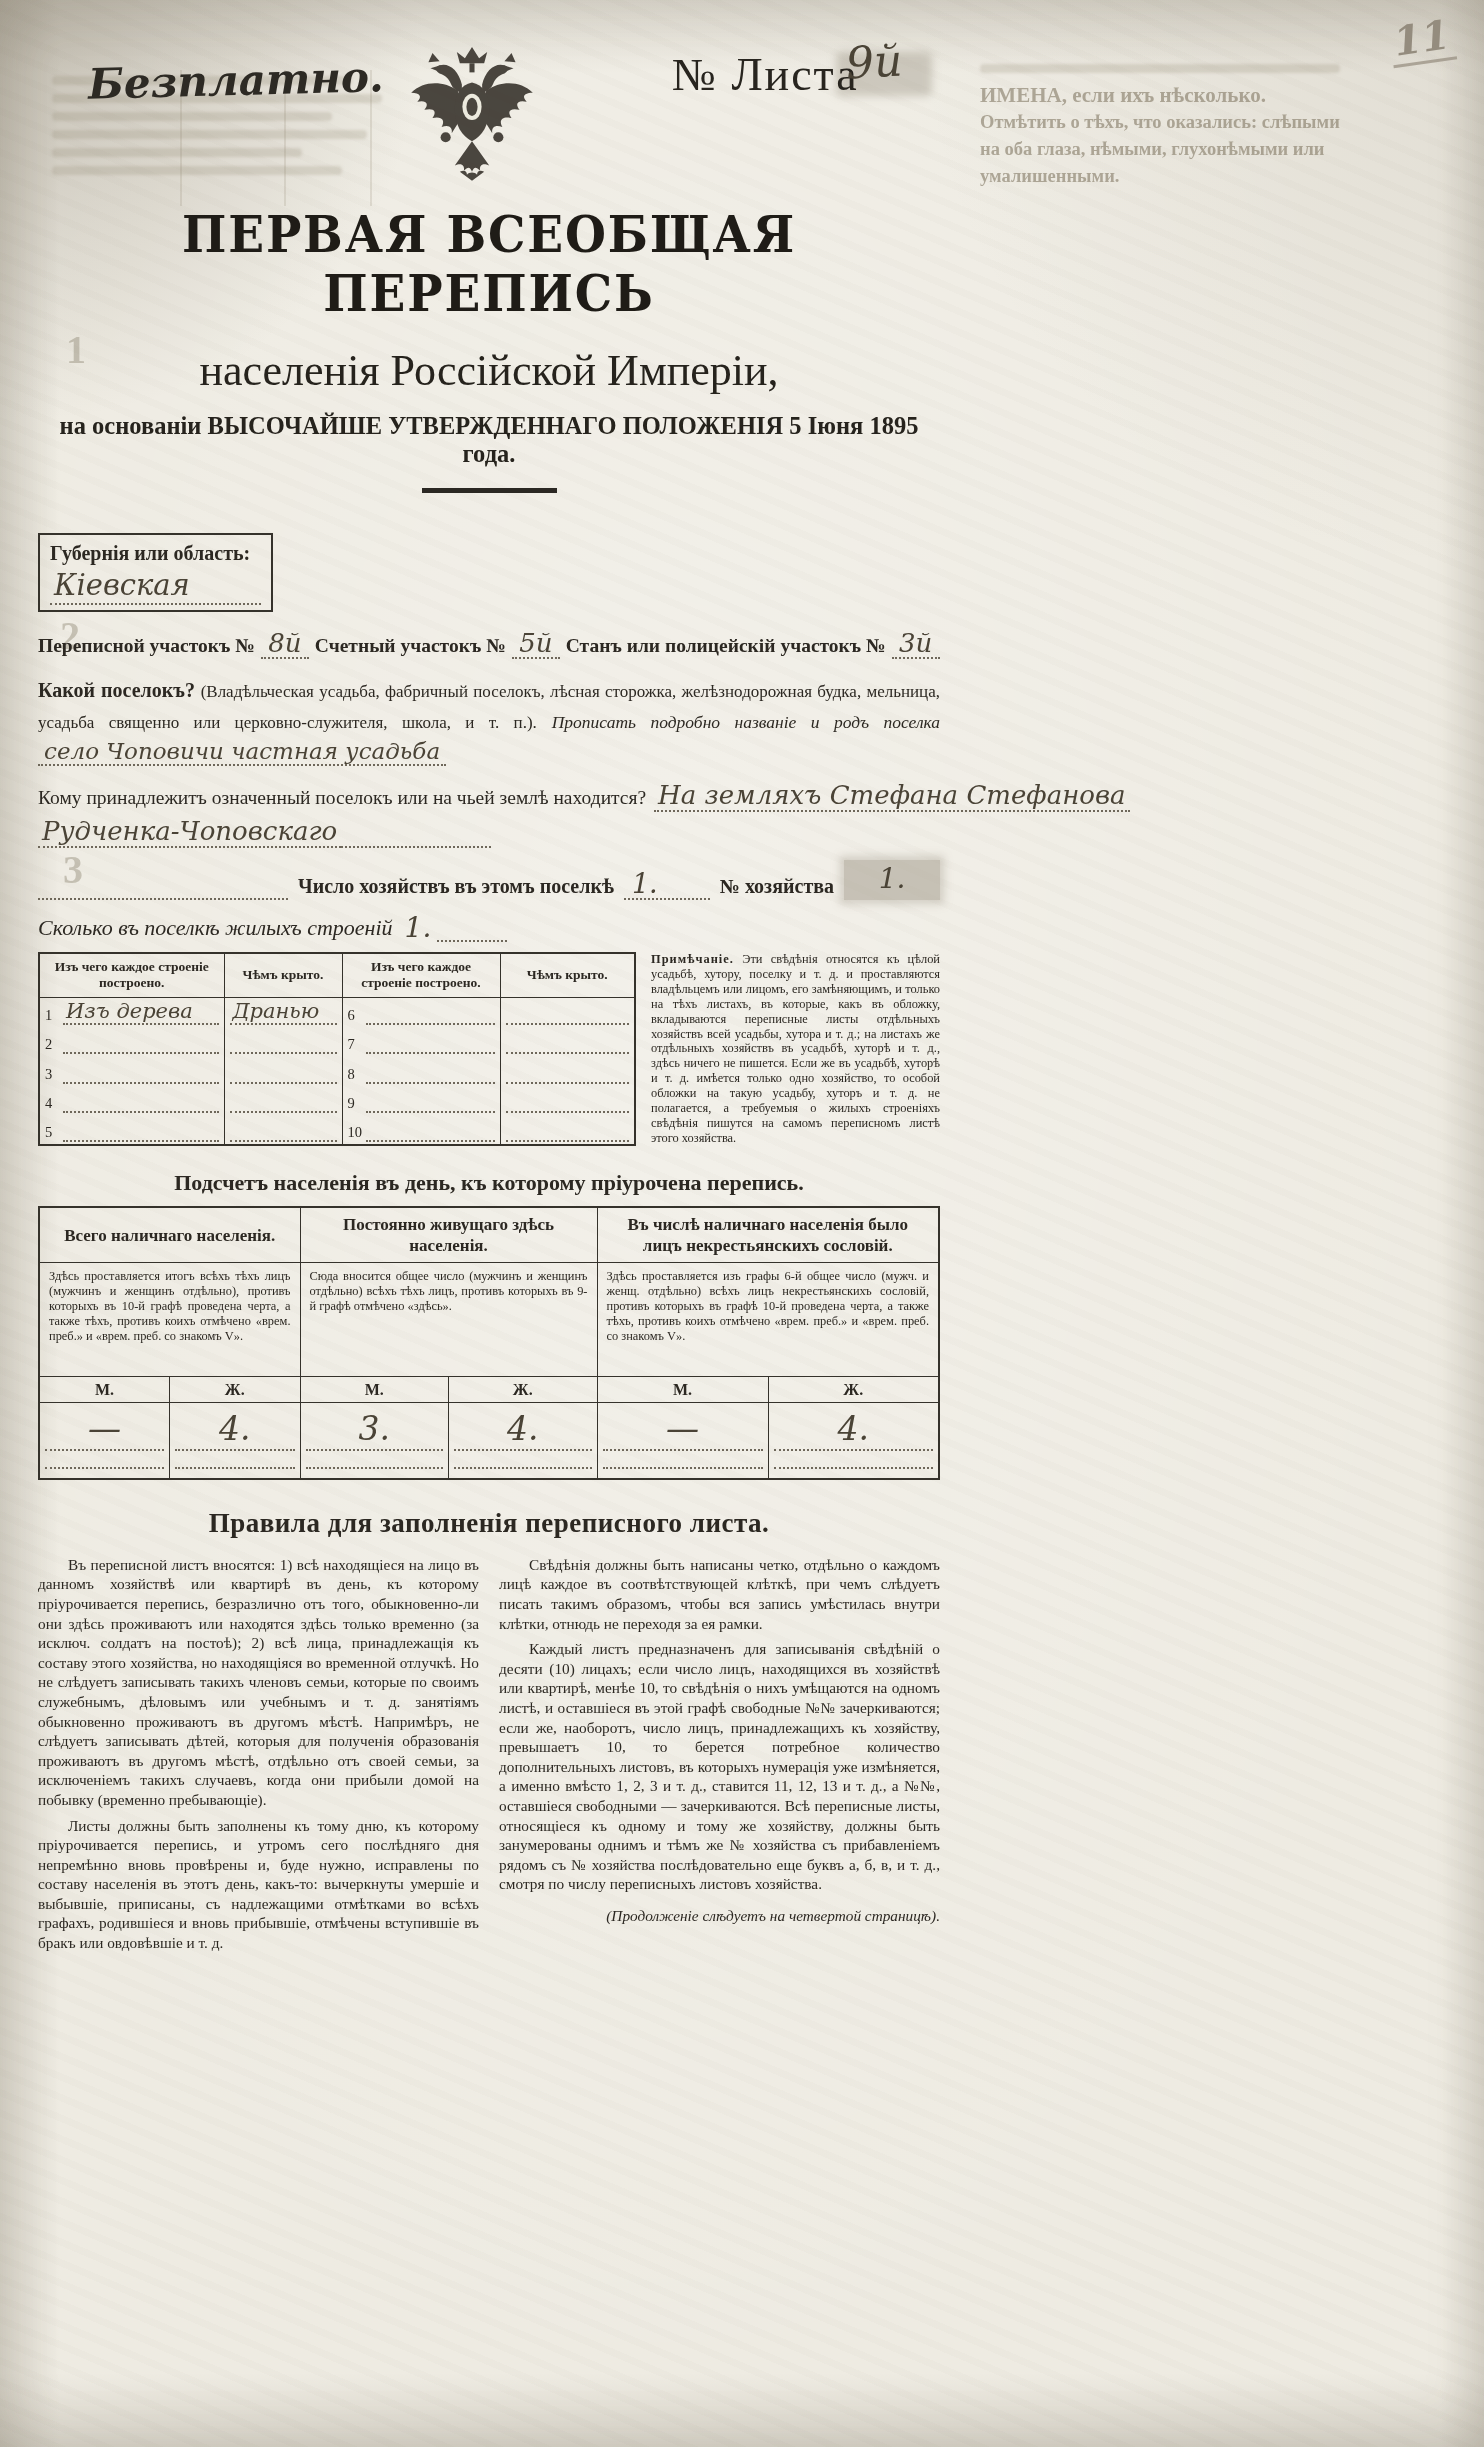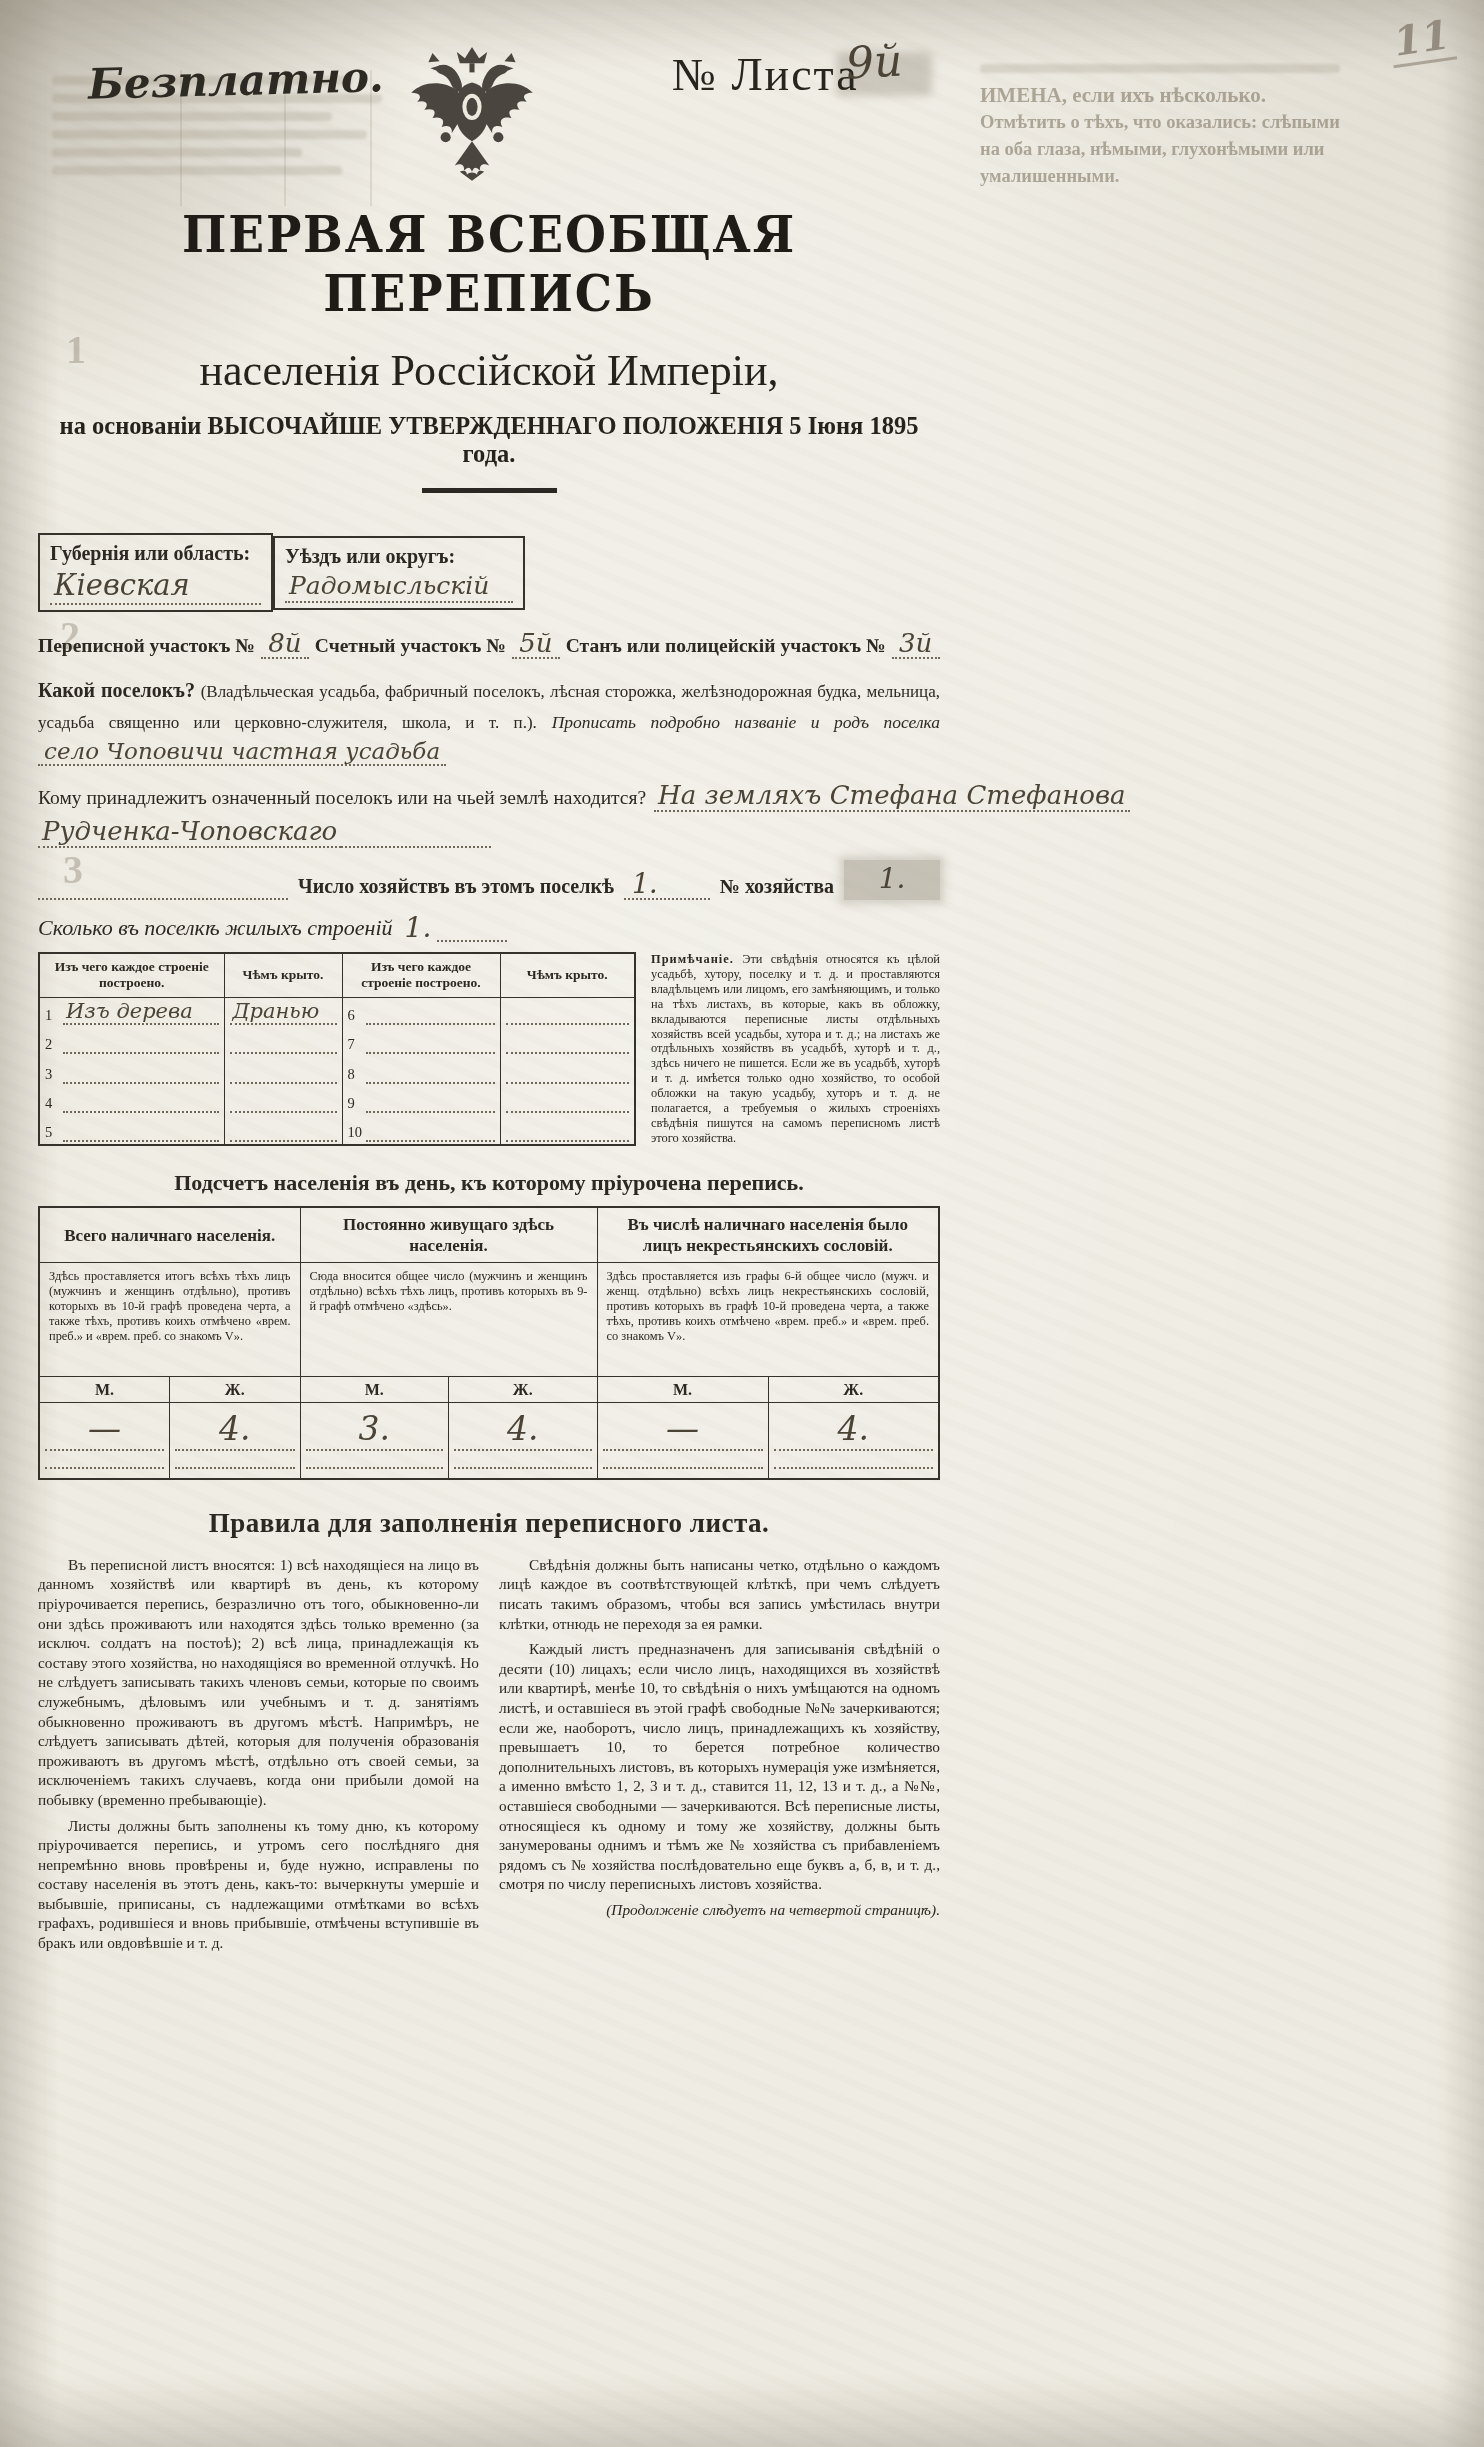--- a/index.html
+++ b/index.html
@@ -143,21 +143,21 @@
   .pv { position: absolute; left: 0; right: 0; top: 6px; text-align: center; font-size: 33px; }
 
   .sig-row { margin-top: 22px; display: flex; align-items: flex-end; padding-left: 312px; }
   .sig-label { font-size: 20px; white-space: nowrap; line-height: 28px; }
   .sig-val { flex: 1; font-size: 28px; line-height: 29px; margin-left: 12px; padding: 0 6px 1px; white-space: nowrap; }
 
   .rules-title { margin-top: 28px; text-align: center; font-size: 27px; font-weight: 700; letter-spacing: 0.5px; }
   .rules-cols { margin-top: 16px; display: flex; gap: 20px; }
   .r-col { flex: 1; font-size: 15.3px; line-height: 19.6px; text-align: justify; }
   .r-col p { margin-bottom: 6px; text-indent: 30px; }
-  .r-footer { text-align: right; font-style: italic; text-indent: 0 !important; margin-top: 6px; }
+  .r-footer { text-align: right; font-style: italic; text-indent: 0 !important; margin-top: 12px; }
 </style>
 </head>
 <body>
 
 <div class="sheet">
 
   <div class="bleed bleed-left">
     <div class="bl-bar" style="width:300px"></div>
     <div class="bl-bar" style="width:330px"></div>
     <div class="bl-bar" style="width:280px"></div>
@@ -218,24 +218,20 @@
 
     <h1 class="main-title">ПЕРВАЯ ВСЕОБЩАЯ ПЕРЕПИСЬ</h1>
     <div class="sub-title">населенія Россійской Имперіи,</div>
     <div class="basis-line">на основаніи ВЫСОЧАЙШЕ УТВЕРЖДЕННАГО ПОЛОЖЕНІЯ 5 Іюня 1895 года.</div>
     <div class="title-rule"></div>
 
     <div class="form-head">
       <div class="fh-box prov">
         <div class="fh-label">Губернія или область:</div>
         <div class="fh-value hw dotted">Кіевская</div>
-      </div>
-      <div class="fh-box dist">
-        <div class="fh-label">Уѣздъ или округъ:</div>
-        <div class="fh-value hw dotted">Радомысльскій</div>
       </div>
     </div>
 
     <div class="precinct-row">
       <span class="pr-label">Переписной участокъ №</span>
       <span class="pr-val hw dotted">8й</span>
       <span class="pr-label">Счетный участокъ №</span>
       <span class="pr-val hw dotted">5й</span>
       <span class="pr-label">Станъ или полицейскій участокъ №</span>
       <span class="pr-val hw dotted">3й</span>

